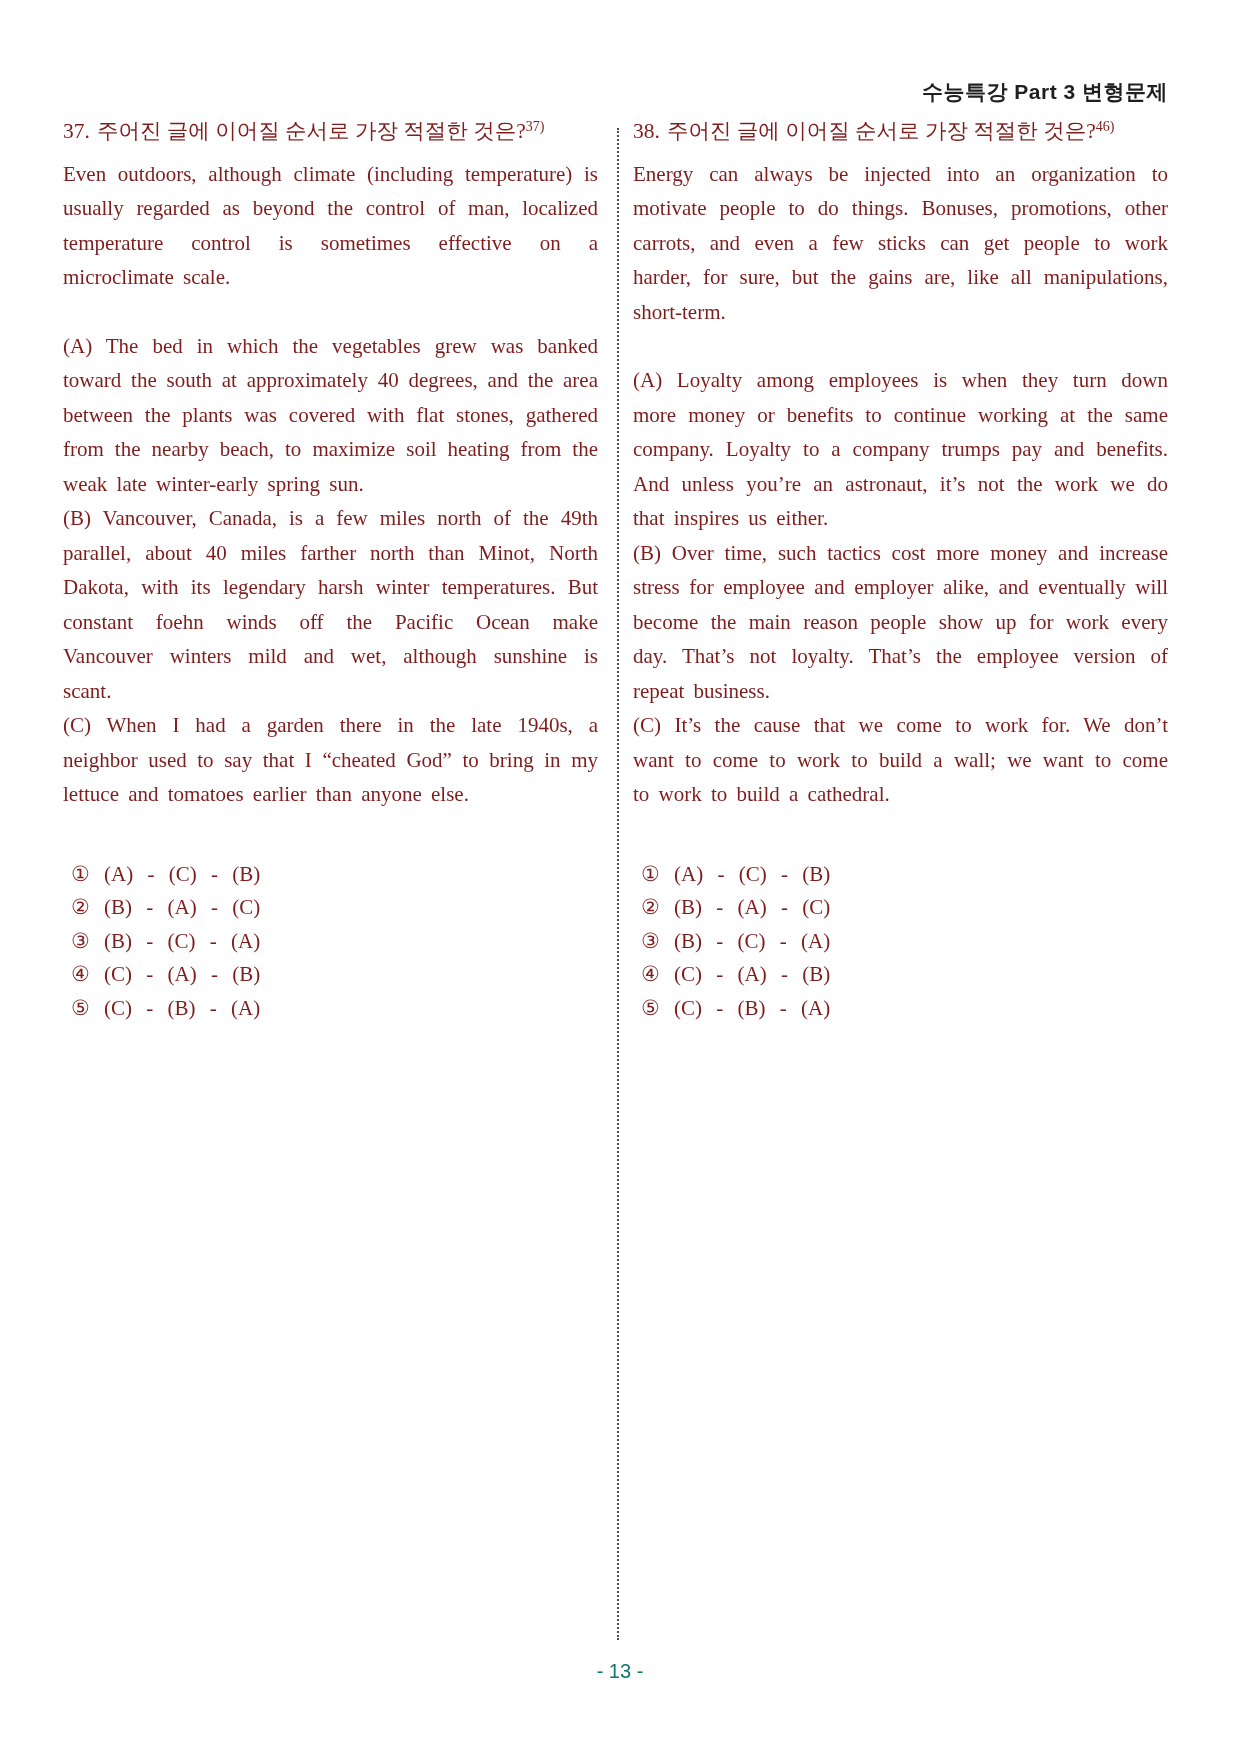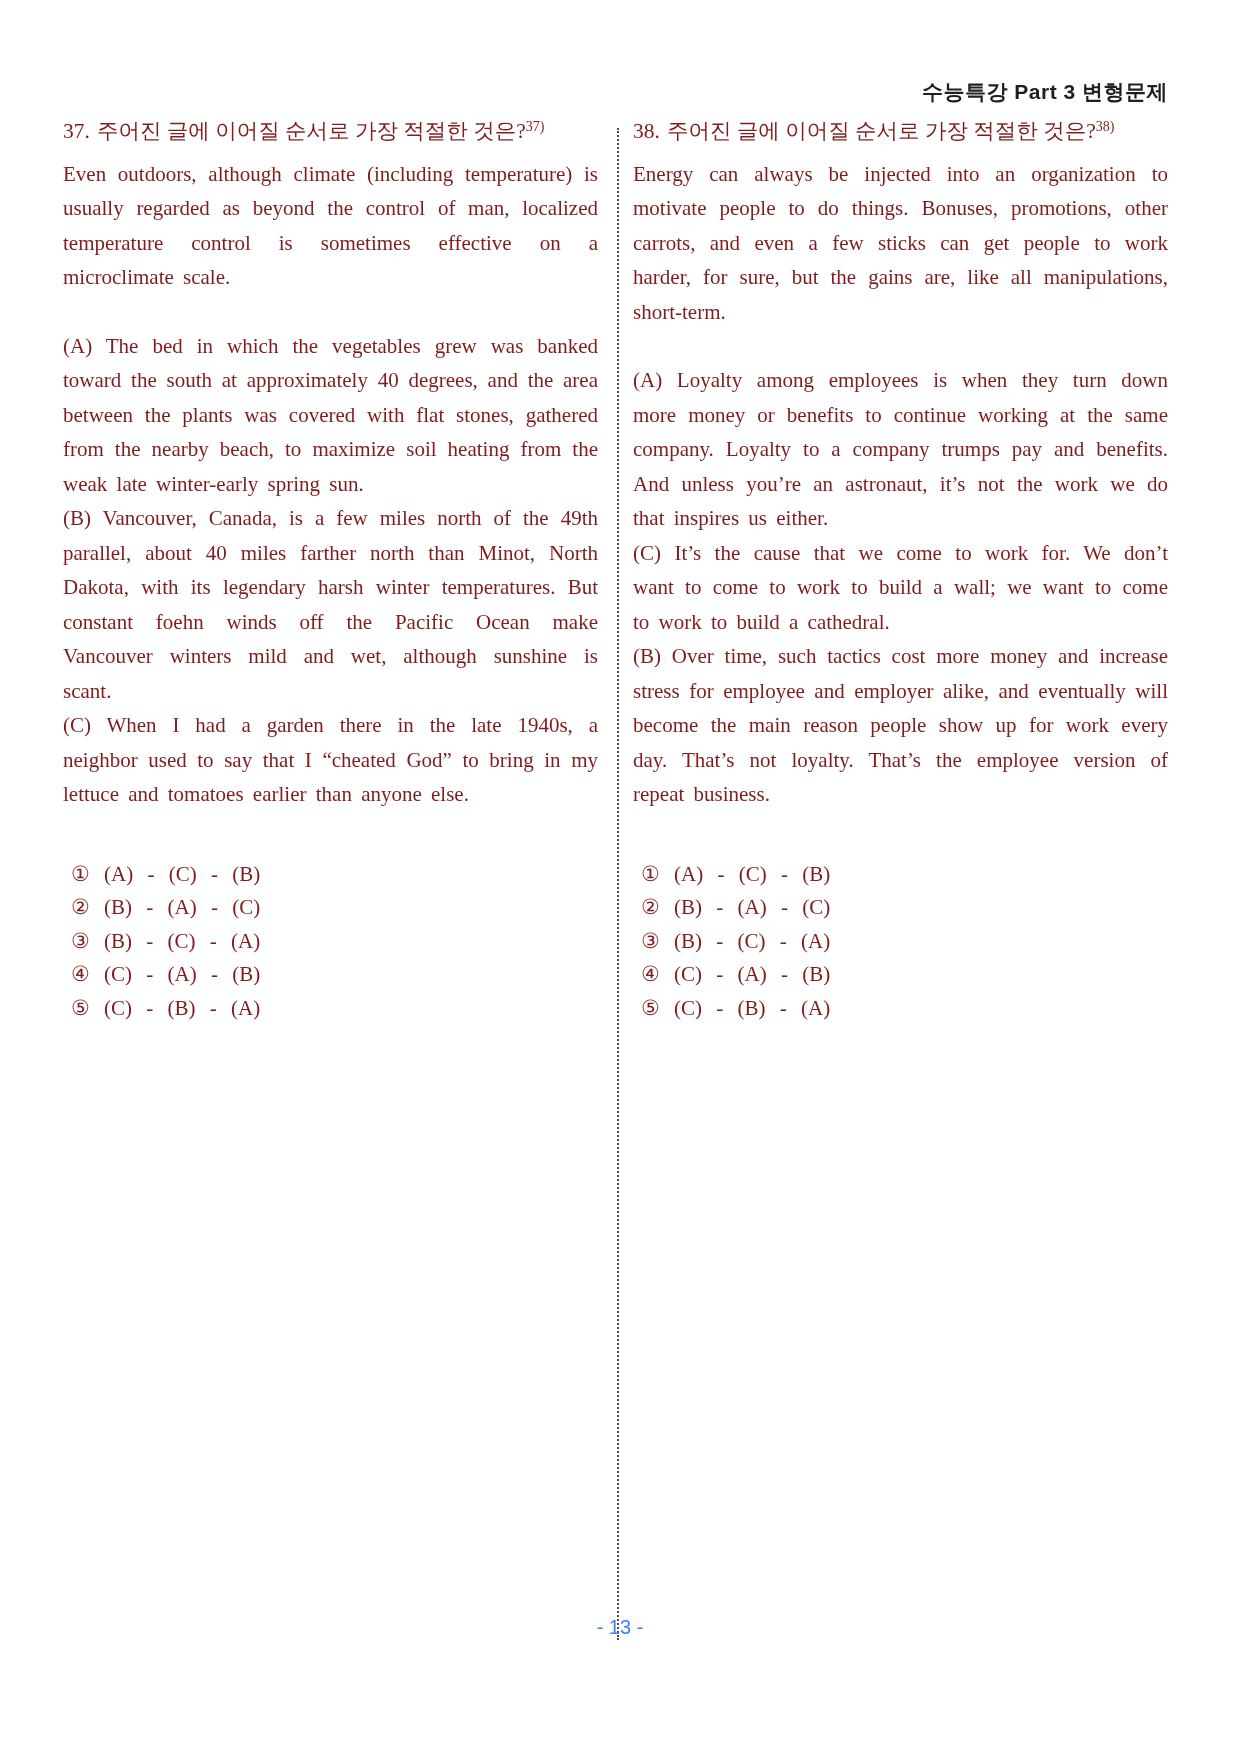--- a/index.html
+++ b/index.html
@@ -71,27 +71,27 @@
   .divider {
     position: absolute;
     left: 617px;
     top: 128px;
     height: 1512px;
     width: 0;
     border-left: 2px dotted #4a4a4a;
   }
   .footer {
     position: absolute;
-    top: 1616px;
+    top: 1660px;
     left: 0;
     width: 1240px;
     text-align: center;
     font-family: "Liberation Sans", "DejaVu Sans", sans-serif;
     font-size: 20px;
-    color: #3b82f6;
+    color: #0f766e;
   }
 </style>
 </head>
 <body>
 
 <div class="page">
 
   <div class="header">
     <span>수능특강 Part 3 변형문제</span>
   </div>
@@ -109,26 +109,26 @@
       <ol class="q-options">
         <li>① (A) - (C) - (B)</li>
         <li>② (B) - (A) - (C)</li>
         <li>③ (B) - (C) - (A)</li>
         <li>④ (C) - (A) - (B)</li>
         <li>⑤ (C) - (B) - (A)</li>
       </ol>
     </section>
 
     <section class="column">
-      <h2 class="q-title"><span class="q-num">38.</span><span>주어진 글에 이어질 순서로 가장 적절한 것은?</span><span class="q-footnote">38)</span></h2>
+      <h2 class="q-title"><span class="q-num">38.</span><span>주어진 글에 이어질 순서로 가장 적절한 것은?</span><span class="q-footnote">46)</span></h2>
       <p class="q-given">Energy can always be injected into an organization to motivate people to do things. Bonuses, promotions, other carrots, and even a few sticks can get people to work harder, for sure, but the gains are, like all manipulations, short-term.</p>
       <div class="q-paragraphs">
         <p>(A) Loyalty among employees is when they turn down more money or benefits to continue working at the same company. Loyalty to a company trumps pay and benefits. And unless you’re an astronaut, it’s not the work we do that inspires us either.</p>
+        <p>(B) Over time, such tactics cost more money and increase stress for employee and employer alike, and eventually will become the main reason people show up for work every day. That’s not loyalty. That’s the employee version of repeat business.</p>
         <p>(C) It’s the cause that we come to work for. We don’t want to come to work to build a wall; we want to come to work to build a cathedral.</p>
-        <p>(B) Over time, such tactics cost more money and increase stress for employee and employer alike, and eventually will become the main reason people show up for work every day. That’s not loyalty. That’s the employee version of repeat business.</p>
       </div>
       <ol class="q-options">
         <li>① (A) - (C) - (B)</li>
         <li>② (B) - (A) - (C)</li>
         <li>③ (B) - (C) - (A)</li>
         <li>④ (C) - (A) - (B)</li>
         <li>⑤ (C) - (B) - (A)</li>
       </ol>
     </section>
 

